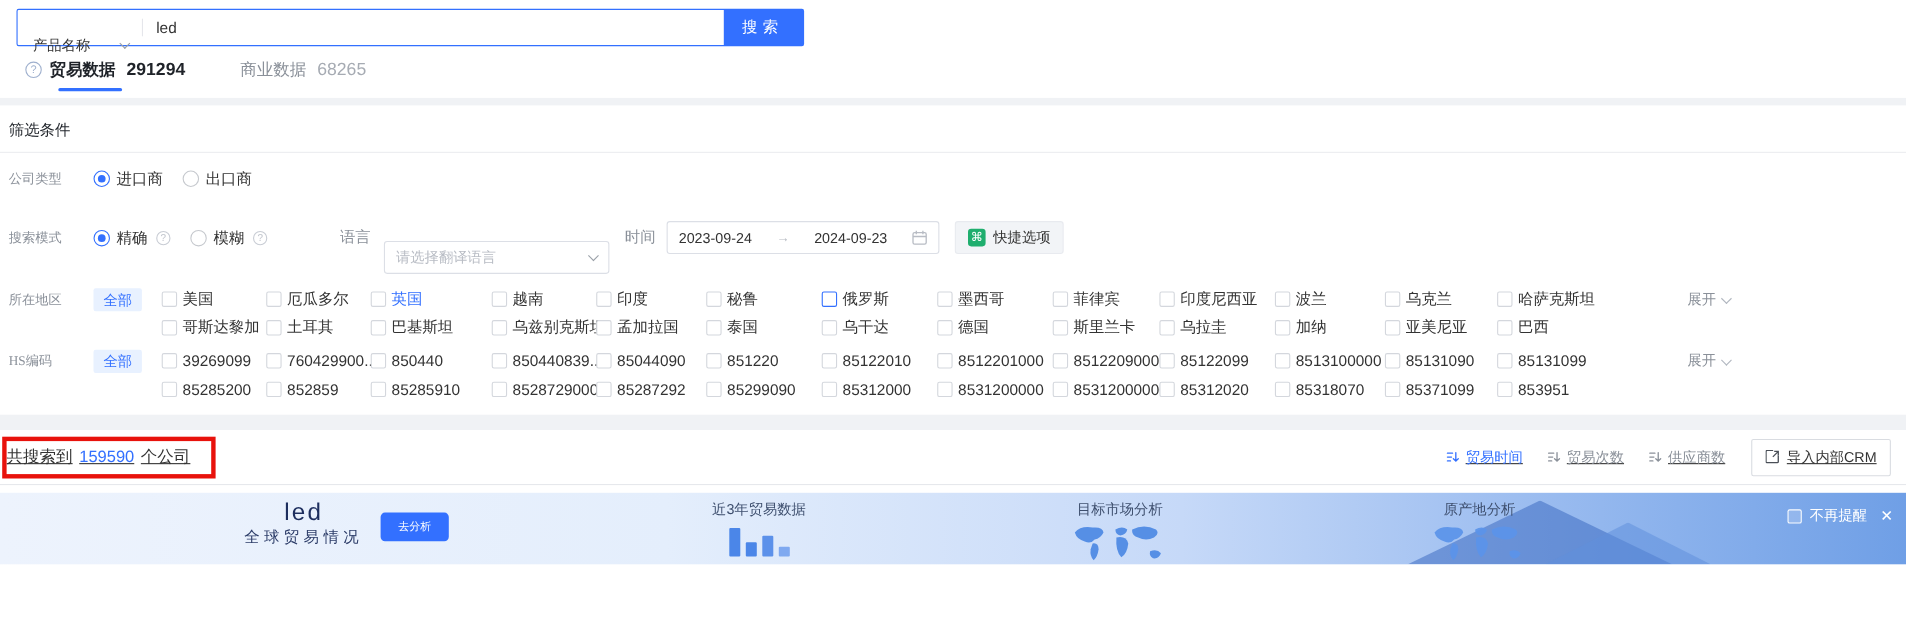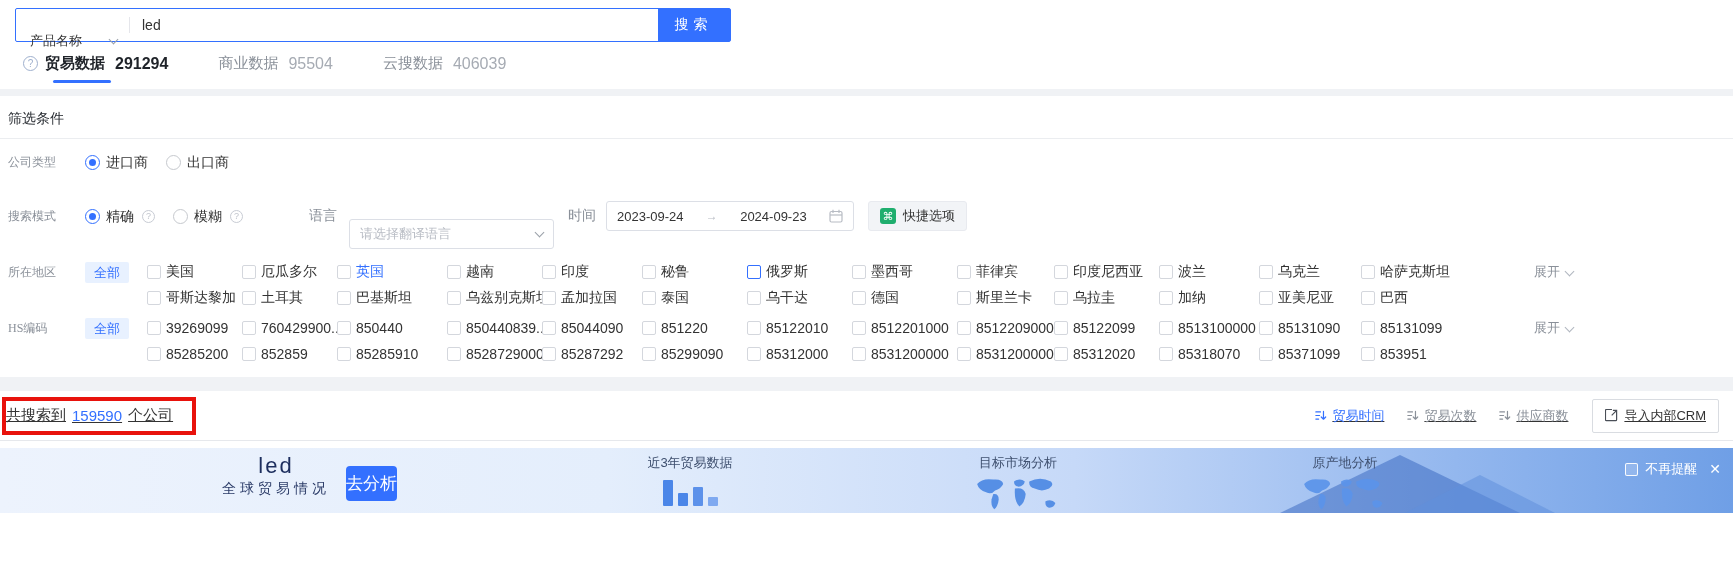--- a/index.html
+++ b/index.html
@@ -105,22 +105,22 @@
   
   .banner { margin-top:7px; height:65px; position:relative; overflow:hidden;
     background:linear-gradient(90deg,#edf3fd 0%,#e4eefc 35%,#c6d9f8 62%,#93b7ee 84%,#6f9fe6 100%); }
   .mountain1 { position:absolute; bottom:0; left:1280px; width:240px; height:58px;
     background:rgba(52,100,190,.5); clip-path:polygon(50% 0,100% 100%,0 100%); }
   .mountain2 { position:absolute; bottom:0; left:1405px; width:150px; height:38px;
     background:rgba(96,144,220,.55); clip-path:polygon(50% 0,100% 100%,0 100%); }
   .kw { position:absolute; left:222px; top:7px; display:flex; flex-direction:column; align-items:center; gap:3px; }
   .kw-text { font-size:22px; color:#1d2e5e; letter-spacing:2px; line-height:1; }
   .kw-sub { font-size:14px; color:#2c3c68; letter-spacing:4px; }
-  .analyze { position:absolute; left:346px; top:18px; background:var(--accent); color:#fff; font-size:17px;
-    padding:6px 0; border-radius:4px; border:none; cursor:pointer; }
+  .analyze { position:absolute; left:346px; top:18px; background:var(--accent); color:#fff; font-size:10px;
+    padding:6px 16px; border-radius:4px; border:none; cursor:pointer; }
   .bcard { position:absolute; top:6px; width:130px; display:flex; flex-direction:column; align-items:center; gap:4px; }
   .bcard-title { font-size:13px; color:#3e4f6e; white-space:nowrap; }
   .bcard-chart { left:625px; }
   .bcard-market { left:953px; }
   .bcard-origin { left:1280px; }
   .bars { display:flex; align-items:flex-end; gap:5px; height:30px; }
   .bar { width:10px; border-radius:1px; }
   .bar.b1 { height:26px; background:#4b86e8; }
   .bar.b2 { height:13px; background:#4b86e8; }
   .bar.b3 { height:19px; background:#5c91ea; }
@@ -150,28 +150,23 @@
 
         <div class="tab tab-active">
           <span class="tab-help show">?</span>
           <span class="tab-label">贸易数据</span>
           <span class="tab-count">291294</span>
         </div>
 
         <div class="tab">
 
           <span class="tab-label">商业数据</span>
-          <span class="tab-count">95504</span>
+          <span class="tab-count">68265</span>
         </div>
 
-        <div class="tab">
-
-          <span class="tab-label">云搜数据</span>
-          <span class="tab-count">406039</span>
-        </div>
       </div>
   </div>
 
   <div class="band band-1"></div>
 
   <div class="filter">
     <div class="filter-title">筛选条件</div>
     <div class="filter-divider"></div>
 
     <div class="frow row-company">

